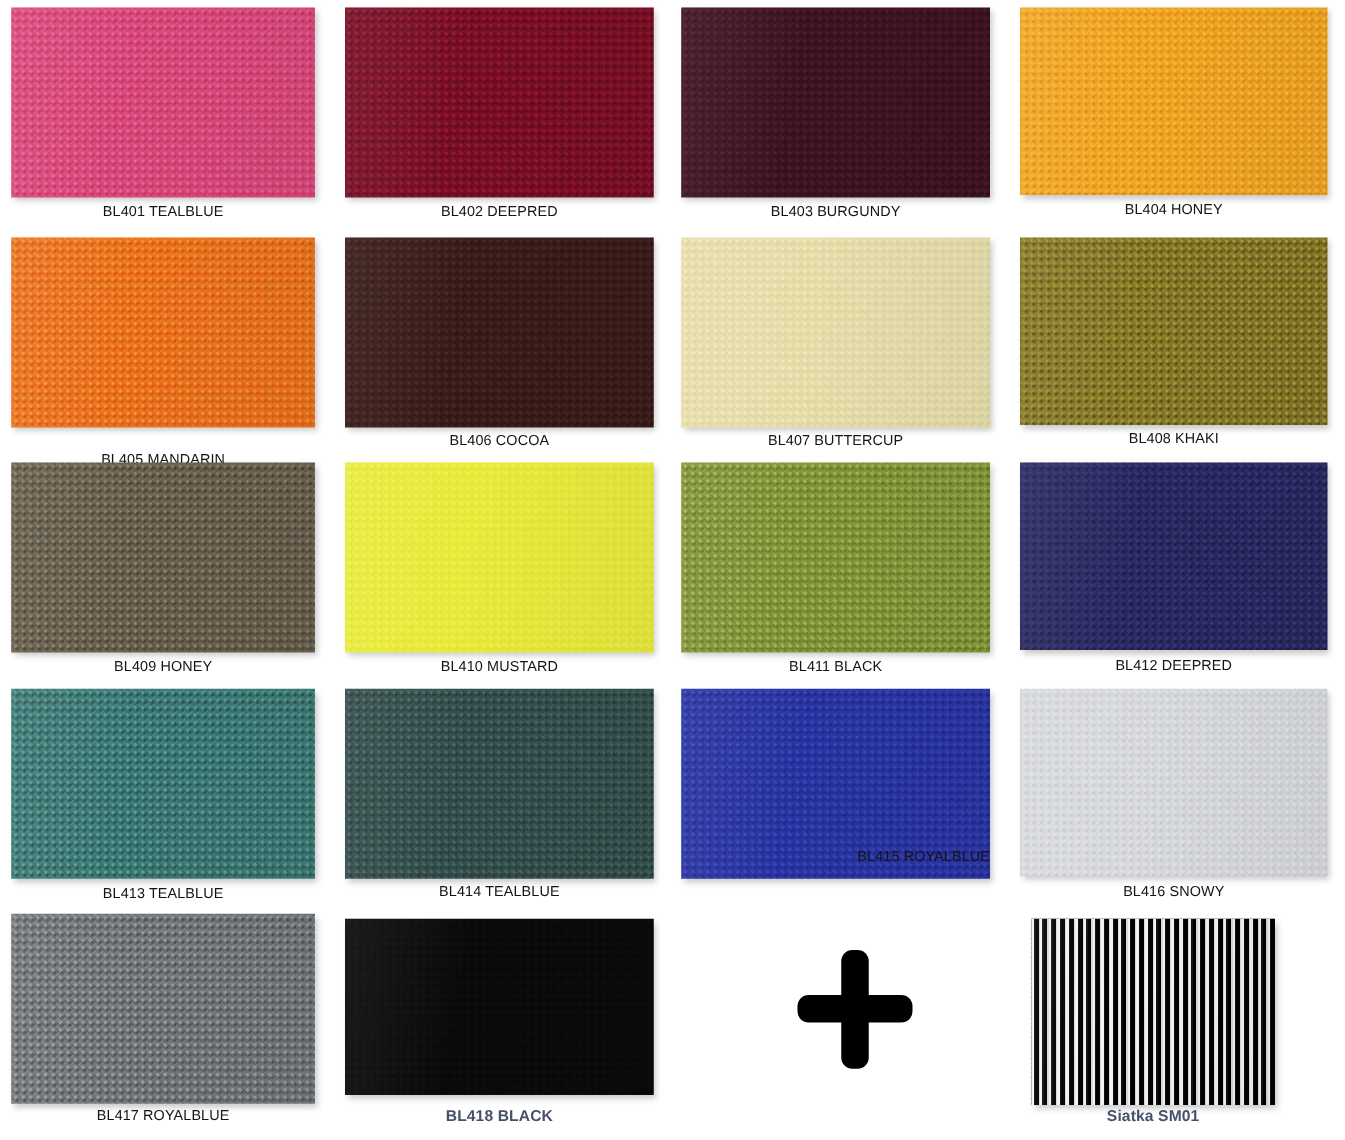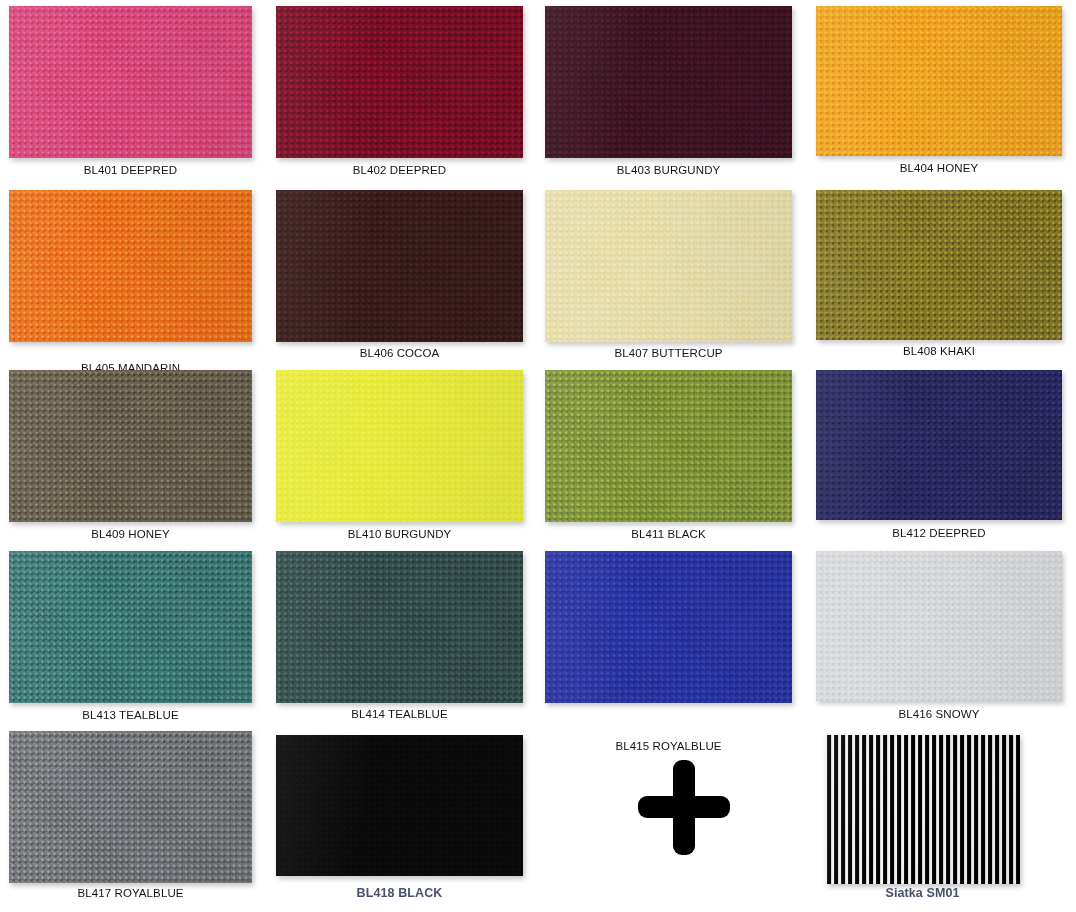--- a/index.html
+++ b/index.html
@@ -108,21 +108,21 @@
 
 <div id="sheet">
   <div id="swatch-grid">
       <div class="cell" style="position: absolute; left: 9px; top: 6px; width: 243px; height: 152px;">
         <div class="swatch" style="background: rgb(217, 75, 127);">
           <div class="tex"></div>
           <div class="tex2"></div>
           <div class="sheen"></div>
         </div>
       </div>
-      <div class="caption" style="left: 9px; top: 164px; width: 243px;">BL401 DEEPRED</div>
+      <div class="caption" style="left: 9px; top: 164px; width: 243px;">BL401 TEALBLUE</div>
       <div class="cell" style="position: absolute; left: 276px; top: 6px; width: 247px; height: 152px;">
         <div class="swatch" style="background: rgb(125, 15, 39);">
           <div class="tex"></div>
           <div class="tex2"></div>
           <div class="sheen"></div>
         </div>
       </div>
       <div class="caption" style="left: 276px; top: 164px; width: 247px;">BL402 DEEPRED</div>
       <div class="cell" style="position: absolute; left: 545px; top: 6px; width: 247px; height: 152px;">
         <div class="swatch" style="background: rgb(63, 20, 36);">
@@ -180,21 +180,21 @@
         </div>
       </div>
       <div class="caption" style="left: 9px; top: 528px; width: 243px;">BL409 HONEY</div>
       <div class="cell" style="position: absolute; left: 276px; top: 370px; width: 247px; height: 152px;">
         <div class="swatch" style="background: rgb(233, 236, 63);">
           <div class="tex"></div>
           <div class="tex2"></div>
           <div class="sheen"></div>
         </div>
       </div>
-      <div class="caption" style="left: 276px; top: 528px; width: 247px;">BL410 BURGUNDY</div>
+      <div class="caption" style="left: 276px; top: 528px; width: 247px;">BL410 MUSTARD</div>
       <div class="cell" style="position: absolute; left: 545px; top: 370px; width: 247px; height: 152px;">
         <div class="swatch" style="background: rgb(134, 152, 59);">
           <div class="tex"></div>
           <div class="tex2"></div>
           <div class="sheen"></div>
         </div>
       </div>
       <div class="caption" style="left: 545px; top: 528px; width: 247px;">BL411 BLACK</div>
       <div class="cell" style="position: absolute; left: 816px; top: 370px; width: 246px; height: 150px;">
         <div class="swatch" style="background: rgb(43, 42, 99);">
@@ -220,21 +220,21 @@
         </div>
       </div>
       <div class="caption" style="left: 276px; top: 708px; width: 247px;">BL414 TEALBLUE</div>
       <div class="cell" style="position: absolute; left: 545px; top: 551px; width: 247px; height: 152px;">
         <div class="swatch" style="background: rgb(43, 54, 165);">
           <div class="tex"></div>
           <div class="tex2"></div>
           <div class="sheen"></div>
         </div>
       </div>
-      <div class="caption" style="left: 545px; top: 740px; width: 247px;">BL415 ROYALBLUE</div>
+      <div class="caption" style="left: 545px; top: 680px; width: 247px; text-align: right;">BL415 ROYALBLUE</div>
       <div class="cell" style="position: absolute; left: 816px; top: 551px; width: 246px; height: 150px;">
         <div class="swatch" style="background: rgb(216, 218, 221);">
           <div class="tex"></div>
           <div class="tex2"></div>
           <div class="sheen"></div>
         </div>
       </div>
       <div class="caption" style="left: 816px; top: 708px; width: 246px;">BL416 SNOWY</div>
       <div class="cell" style="position: absolute; left: 9px; top: 731px; width: 243px; height: 152px;">
         <div class="swatch" style="background: rgb(117, 121, 125);">

